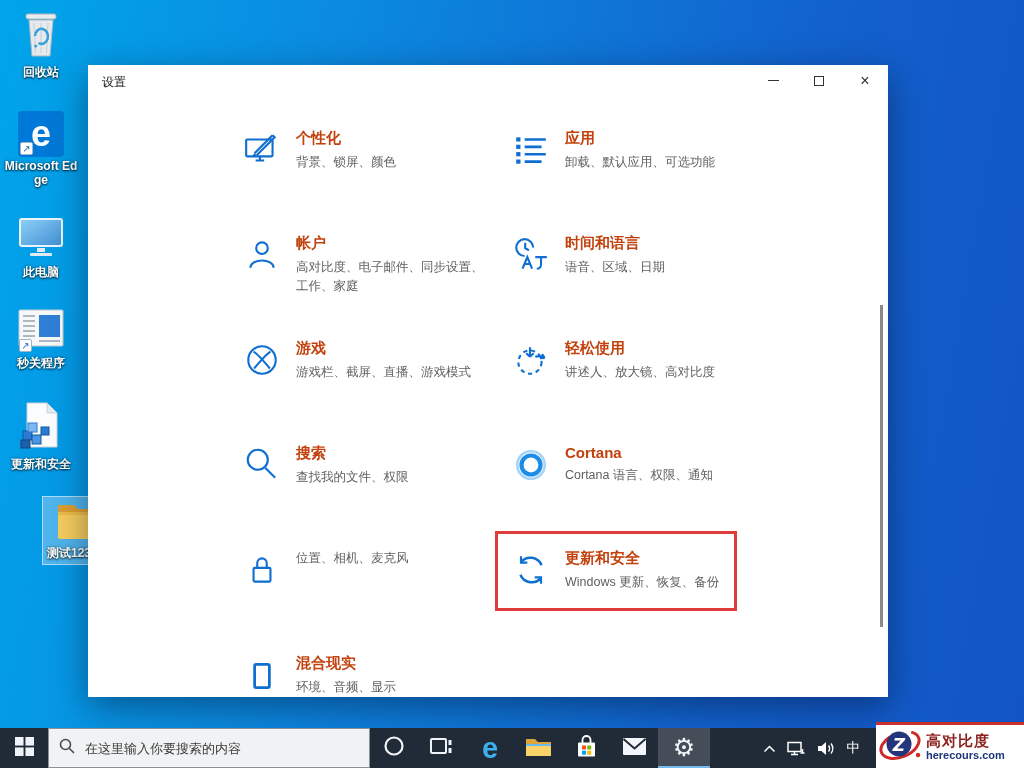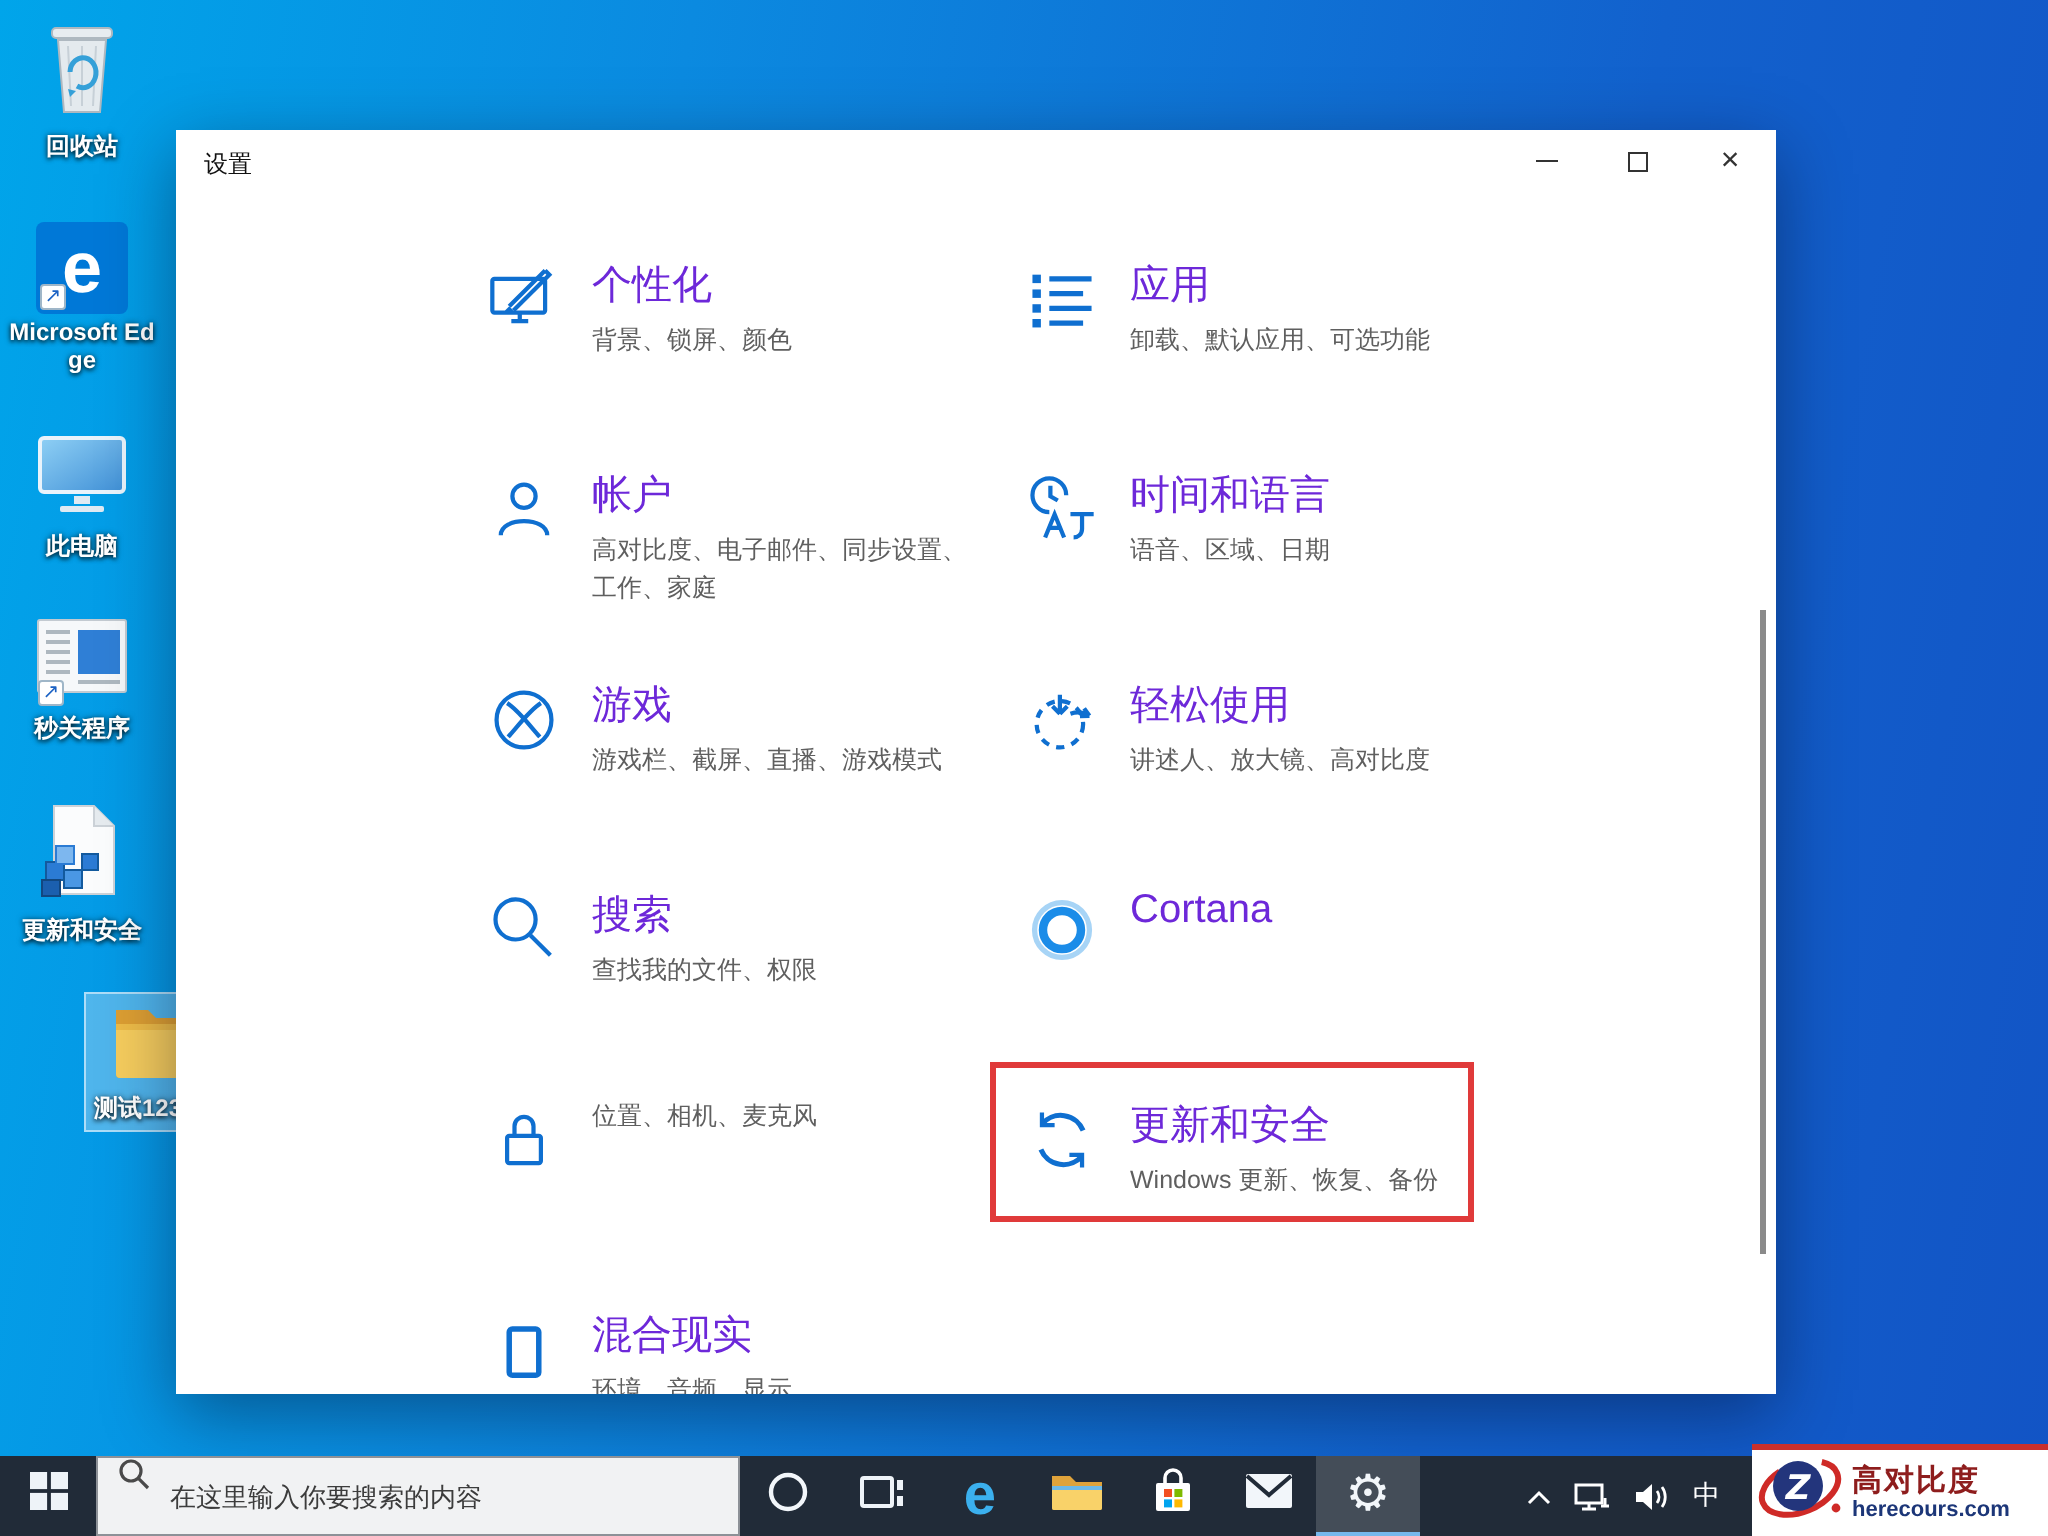--- a/index.html
+++ b/index.html
@@ -28,33 +28,33 @@
   .cap-btn { width:46px; height:31px; display:flex; align-items:center; justify-content:center;
     color:#333; cursor:pointer; }
   .glyph-min { width:11px; border-top:1px solid #333; display:block; }
   .glyph-max { width:10px; height:10px; border:1px solid #333; display:block; }
   .glyph-close { font-size:16px; line-height:1; color:#333; }
 
   .cell { position:absolute; width:260px; height:100px; display:flex; align-items:flex-start;
     cursor:pointer; }
   .s-icon { width:38px; height:38px; flex:0 0 38px; margin-top:2px; }
   .s-text { margin-left:15px; width:196px; }
-  .s-title { font-size:20px; color:#6d28d9; margin-bottom:5px; }
+  .s-title { font-size:15px; color:#c2410c; margin-bottom:5px;font-weight:bold; }
   .s-sub { font-size:12.5px; color:#5f5f5f; line-height:1.55; }
 
   .hl-box { position:absolute; left:407px; top:466px; width:242px; height:80px;
     border:3px solid #e03a3a; }
   .v-scroll { position:absolute; left:792px; top:240px; width:3px; height:322px; background:#8a8a8a; }
 
   
   .taskbar { position:absolute; left:0; bottom:0; width:1024px; height:40px; background:#212b38; }
   .tb-start { position:absolute; left:0; top:0; width:48px; height:40px; display:flex;
     align-items:center; justify-content:center; cursor:pointer; }
   .tb-search { position:absolute; left:48px; top:0; width:322px; height:40px; background:#f1f2f3;
-    border:1px solid #8d9197; display:flex; padding:0 10px; gap:10px; }
+    border:1px solid #8d9197; display:flex; align-items:center; padding:0 10px; gap:10px; }
   .tb-search input { border:none; outline:none; background:transparent; font-size:13px;
     color:#2b2b2b; width:260px; font-family:inherit; }
   .tb-search input::placeholder { color:#3c3c3c; opacity:1; }
   .tb-btn { position:absolute; top:0; width:48px; height:40px; display:flex; align-items:center;
     justify-content:center; cursor:pointer; }
   .tb-btn.active { background:rgba(255,255,255,.16); border-bottom:2px solid #76b9ed; }
   .edge-e { color:#3bb0ee; font-size:29px; font-weight:bold; line-height:1; }
   .gear { color:#f2f6fa; font-size:25px; line-height:1; }
   .tray { position:absolute; right:164px; top:0; height:40px; display:flex; align-items:center;
     gap:11px; }
@@ -273,20 +273,21 @@
 
     <div class="cell" style="left:424px;top:379px">
       <span class="s-icon">
         <svg width="38" height="38" viewBox="0 0 36 36" fill="none">
           <circle cx="18" cy="18" r="13" stroke="#a7d4f6" stroke-width="2.5"></circle>
           <circle cx="18" cy="18" r="9" stroke="#1b8ce8" stroke-width="4"></circle>
         </svg>
       </span>
       <div class="s-text">
         <div class="s-title">Cortana</div>
+        <div class="s-sub">Cortana 语言、权限、通知</div>
       </div>
     </div>
 
     <div class="cell" style="left:155px;top:484px">
       <span class="s-icon">
         <svg width="38" height="38" viewBox="0 0 36 36" fill="none" stroke="#0f6fd0" stroke-width="2">
           <rect x="10" y="16" width="16" height="13" rx="1"></rect>
           <path d="M13.5,16 v-4.5 a4.5,4.5 0 0 1 9,0 V16"></path>
         </svg>
       </span>

